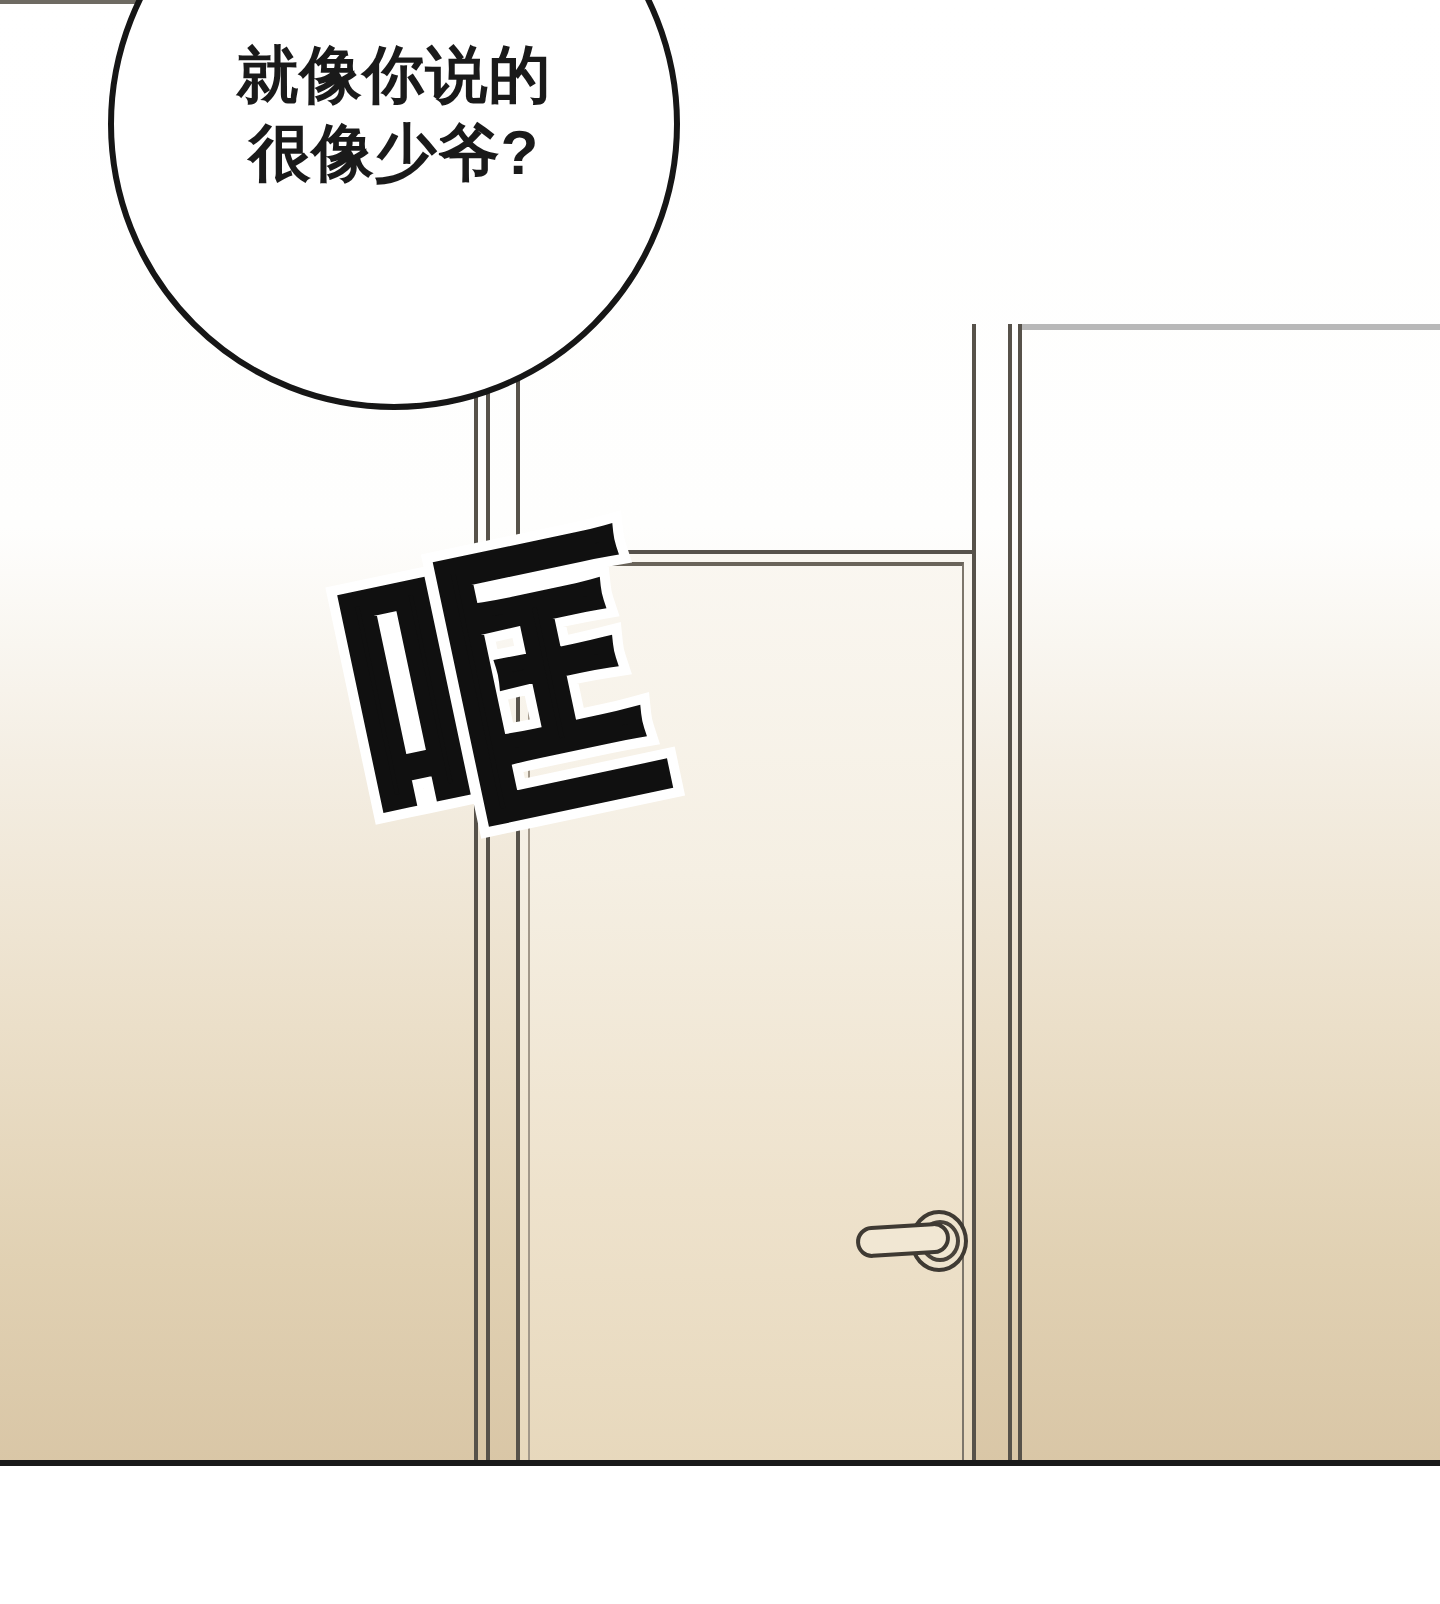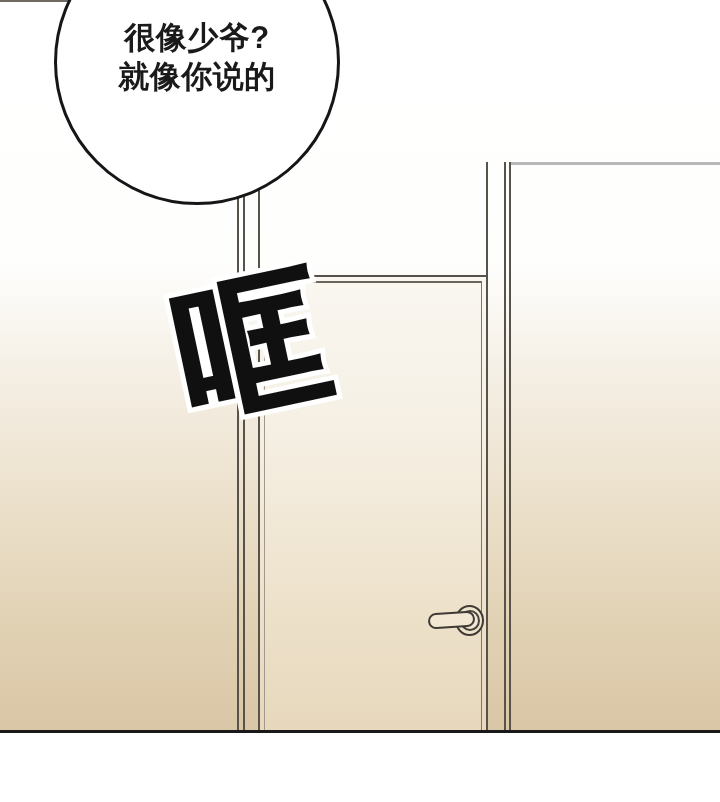--- a/index.html
+++ b/index.html
@@ -190,17 +190,17 @@
 
   <div class="floor-line"></div>
 
   <div class="sfx">
     <span class="sfx-outline">哐</span>
     <span class="sfx-fill">哐</span>
   </div>
 
   <div class="bubble"></div>
   <div class="bubble-text">
+    <div>就像你说的</div>
     <div>很像少爷?</div>
-    <div>就像你说的</div>
   </div>
 
 </div>
 
 </body></html>

